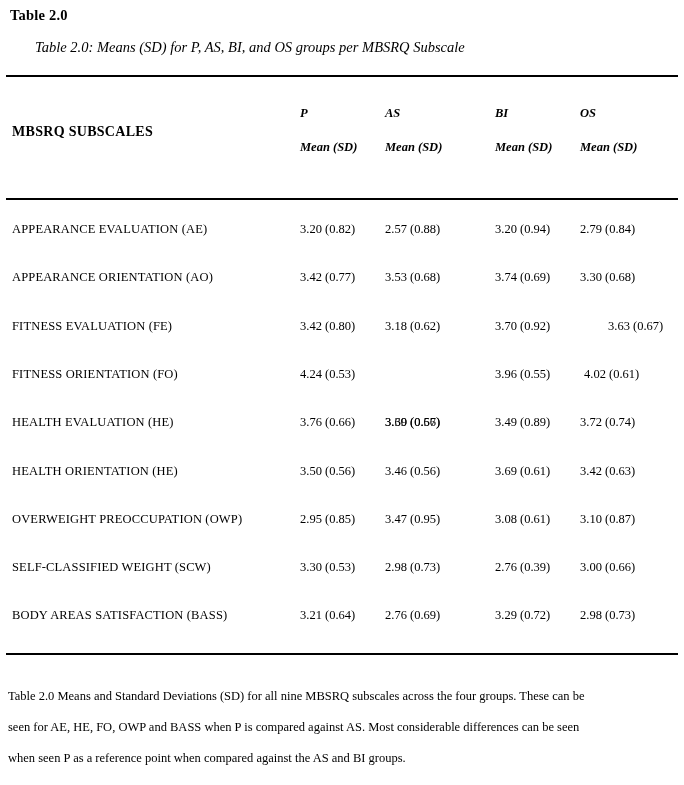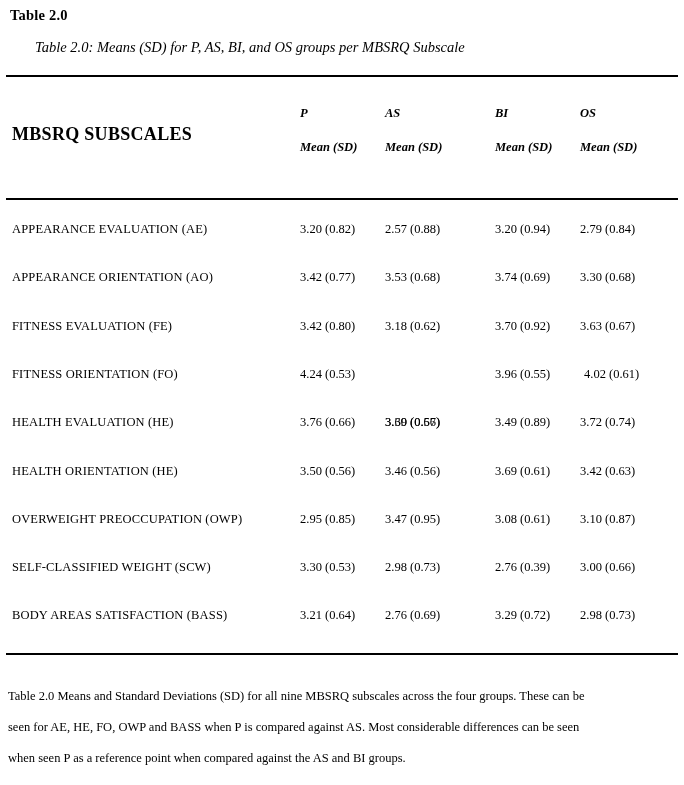--- a/index.html
+++ b/index.html
@@ -54,21 +54,21 @@
   }
   .rule-top    { top: 75px; }
   .rule-header { top: 198px; border-top-width: 2px; }
   .rule-bottom { top: 653px; }
 
   
   .stub-header {
     position: absolute;
     left: 12px;
     top: 124px;
-    font-size: 18px;
+    font-size: 14px;
     font-weight: bold;
     letter-spacing: 0.3px;
     white-space: nowrap;
   }
   .col-head {
     position: absolute;
     font-style: italic;
     font-weight: bold;
     font-size: 12.5px;
     white-space: nowrap;
@@ -150,21 +150,21 @@
       <div class="cell" style="left: 580px; top: 222px;">2.79 (0.84)</div>
       <div class="row-label" style="top: 270.3px;">APPEARANCE ORIENTATION (AO)</div>
       <div class="cell" style="left: 300px; top: 270.3px;">3.42 (0.77)</div>
       <div class="cell" style="left: 385px; top: 270.3px;">3.53 (0.68)</div>
       <div class="cell" style="left: 495px; top: 270.3px;">3.74 (0.69)</div>
       <div class="cell" style="left: 580px; top: 270.3px;">3.30 (0.68)</div>
       <div class="row-label" style="top: 318.6px;">FITNESS EVALUATION (FE)</div>
       <div class="cell" style="left: 300px; top: 318.6px;">3.42 (0.80)</div>
       <div class="cell" style="left: 385px; top: 318.6px;">3.18 (0.62)</div>
       <div class="cell" style="left: 495px; top: 318.6px;">3.70 (0.92)</div>
-      <div class="cell" style="left: 580px; top: 318.6px;">3.63 (0.67)</div>
+      <div class="cell" style="left: 608px; top: 318.6px;">3.63 (0.67)</div>
       <div class="row-label" style="top: 366.9px; text-align: right;">FITNESS ORIENTATION (FO)</div>
       <div class="cell" style="left: 300px; top: 366.9px;">4.24 (0.53)</div>
       <div class="cell" style="left: 385px; top: 366.9px; margin-top: 48px;">3.69 (0.56)</div>
       <div class="cell" style="left: 495px; top: 366.9px;">3.96 (0.55)</div>
       <div class="cell" style="left: 584px; top: 366.9px;">4.02 (0.61)</div>
       <div class="row-label" style="top: 415.2px;">HEALTH EVALUATION (HE)</div>
       <div class="cell" style="left: 300px; top: 415.2px;">3.76 (0.66)</div>
       <div class="cell" style="left: 385px; top: 415.2px;">3.30 (0.67)</div>
       <div class="cell" style="left: 495px; top: 415.2px;">3.49 (0.89)</div>
       <div class="cell" style="left: 580px; top: 415.2px;">3.72 (0.74)</div>

